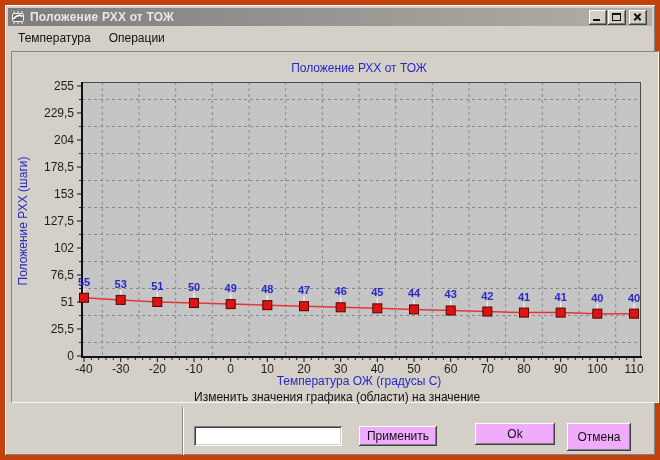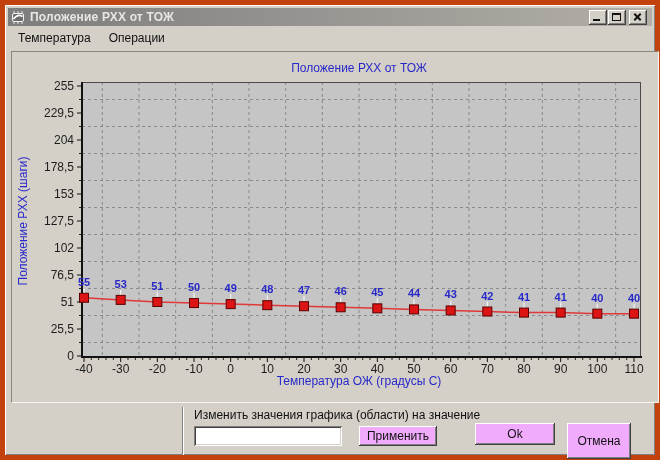--- a/index.html
+++ b/index.html
@@ -27,31 +27,31 @@
   .menu-item{font-size:12px;color:#111;padding:3px 9px;cursor:default;}
   
   .chart-panel{position:absolute;left:6px;top:46px;width:648px;height:352px;
     border:1px solid;border-color:#8a867c #f7f6f2 #f7f6f2 #8a867c;background:#d4d0c8;}
   svg{display:block;}
   .ct{font-size:12px;fill:#2828c8;}
   .at{font-size:12px;fill:#2828c8;}
   .xt,.yt{font-size:12px;fill:#1d1d1d;}
   .dl{font-size:11px;font-weight:bold;fill:#2828c8;}
   
-  .footer-label{position:absolute;left:189px;top:403px;font-size:12px;color:#111;}
+  .footer-label{position:absolute;left:189px;top:385px;font-size:12px;color:#111;}
   .vsep{position:absolute;left:177px;top:402px;height:48px;width:0;
     border-left:1px solid #828282;border-right:1px solid #ffffff;}
   .textbox{position:absolute;left:189px;top:421px;width:148px;height:20px;background:#fff;
     border:none;outline:none;padding:1px 4px;font-size:12px;
     box-shadow:inset 1px 1px 0 #808080, inset -1px -1px 0 #ffffff, inset 2px 2px 0 #404040, inset -2px -2px 0 #d4d0c8;}
   .btn{position:absolute;background:#f0abfc;border:none;font-size:12px;color:#111;cursor:default;
     box-shadow:inset -1px -1px 0 #404040, inset 1px 1px 0 #ffffff, inset -2px -2px 0 #808080;}
   .btn-apply{left:354px;top:421px;width:78px;height:20px;}
   .btn-ok{left:470px;top:418px;width:80px;height:22px;text-align:center;}
-  .btn-cancel{left:562px;top:418px;width:64px;height:36px;}
+  .btn-cancel{left:562px;top:418px;width:64px;height:28px;}
 </style>
 </head>
 <body>
 
 <div class="window">
 
   <div class="titlebar">
     <svg width="16" height="13" viewBox="0 0 16 13">
       <rect x="2.5" y="2.5" width="11" height="8" rx="1.5" fill="#6b6b6b" stroke="#f2f2f2" stroke-width="1"></rect>
       <g stroke="#e6e6e6" stroke-width="1">

